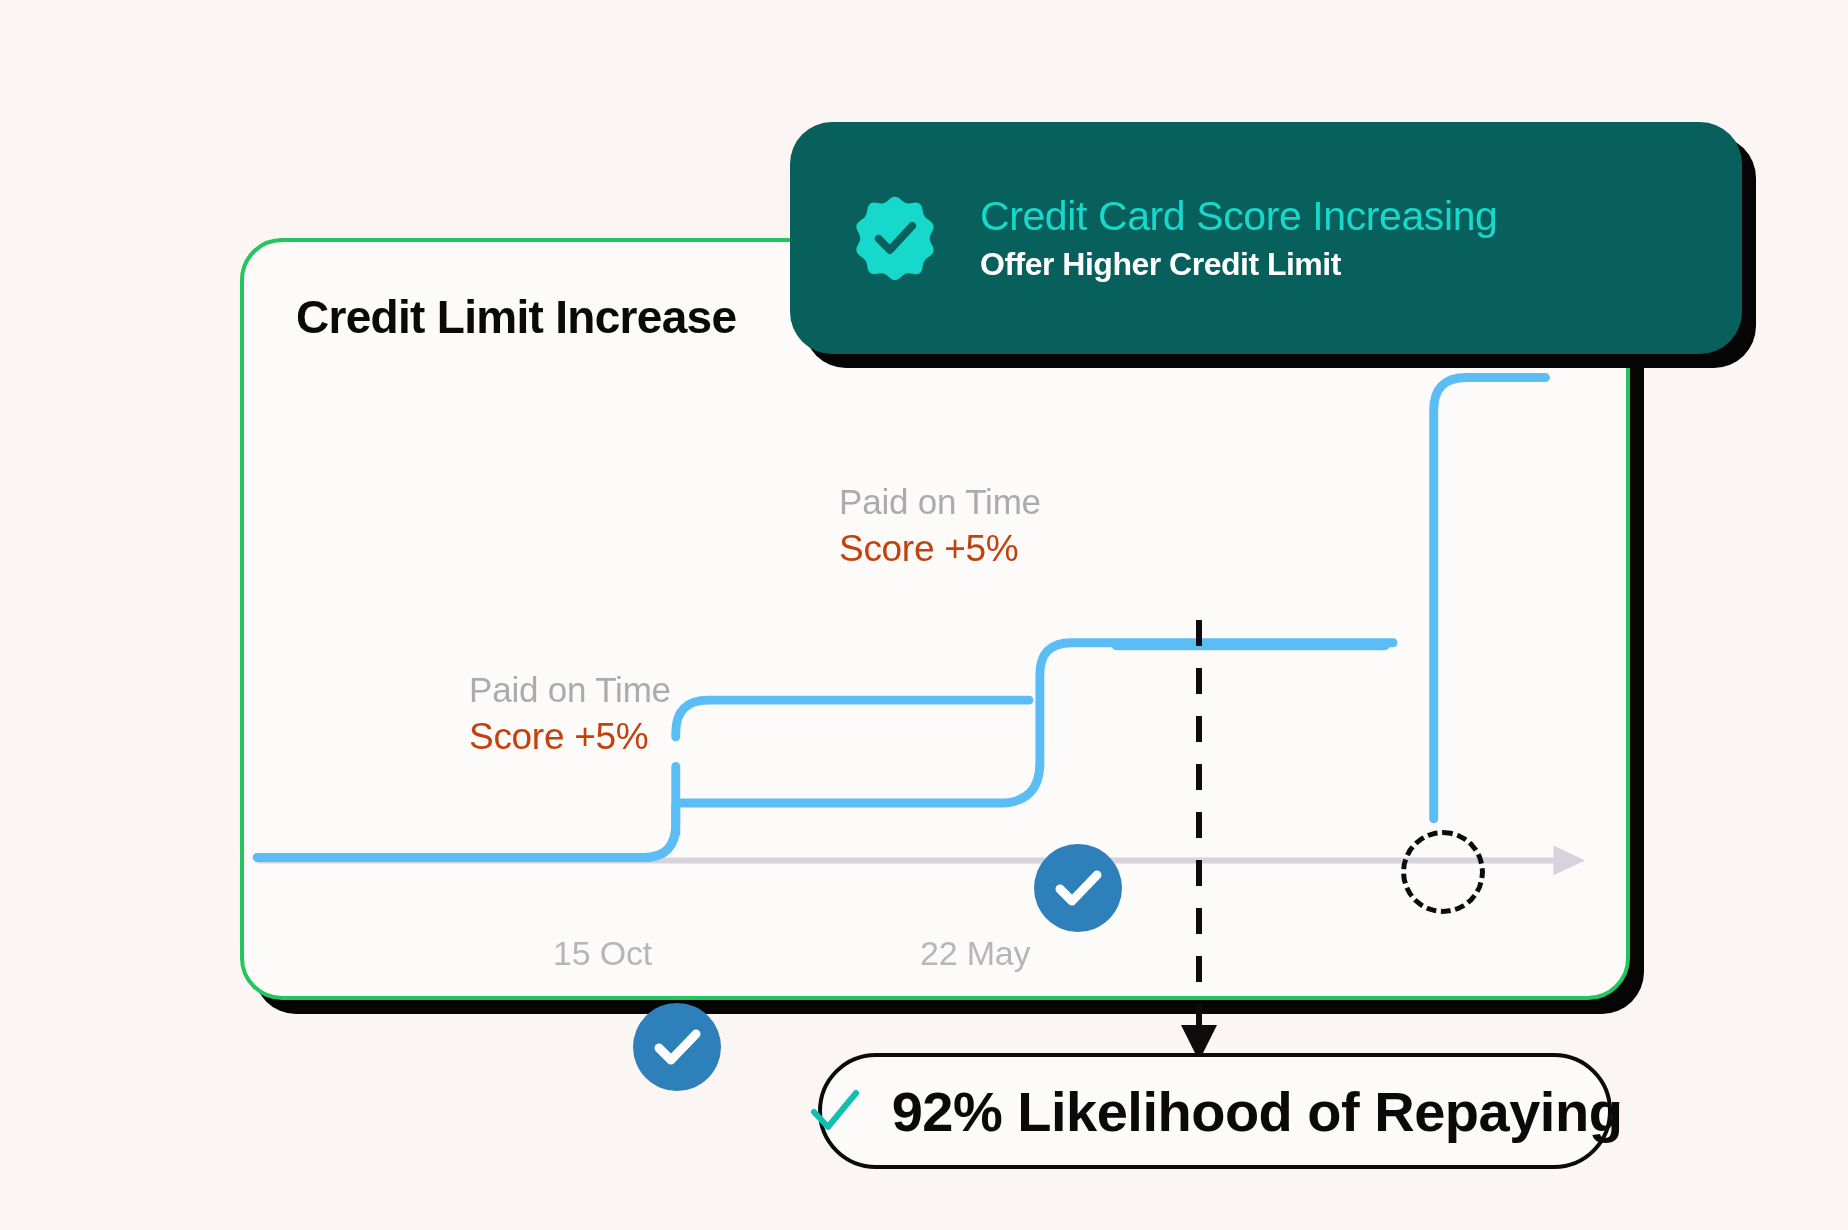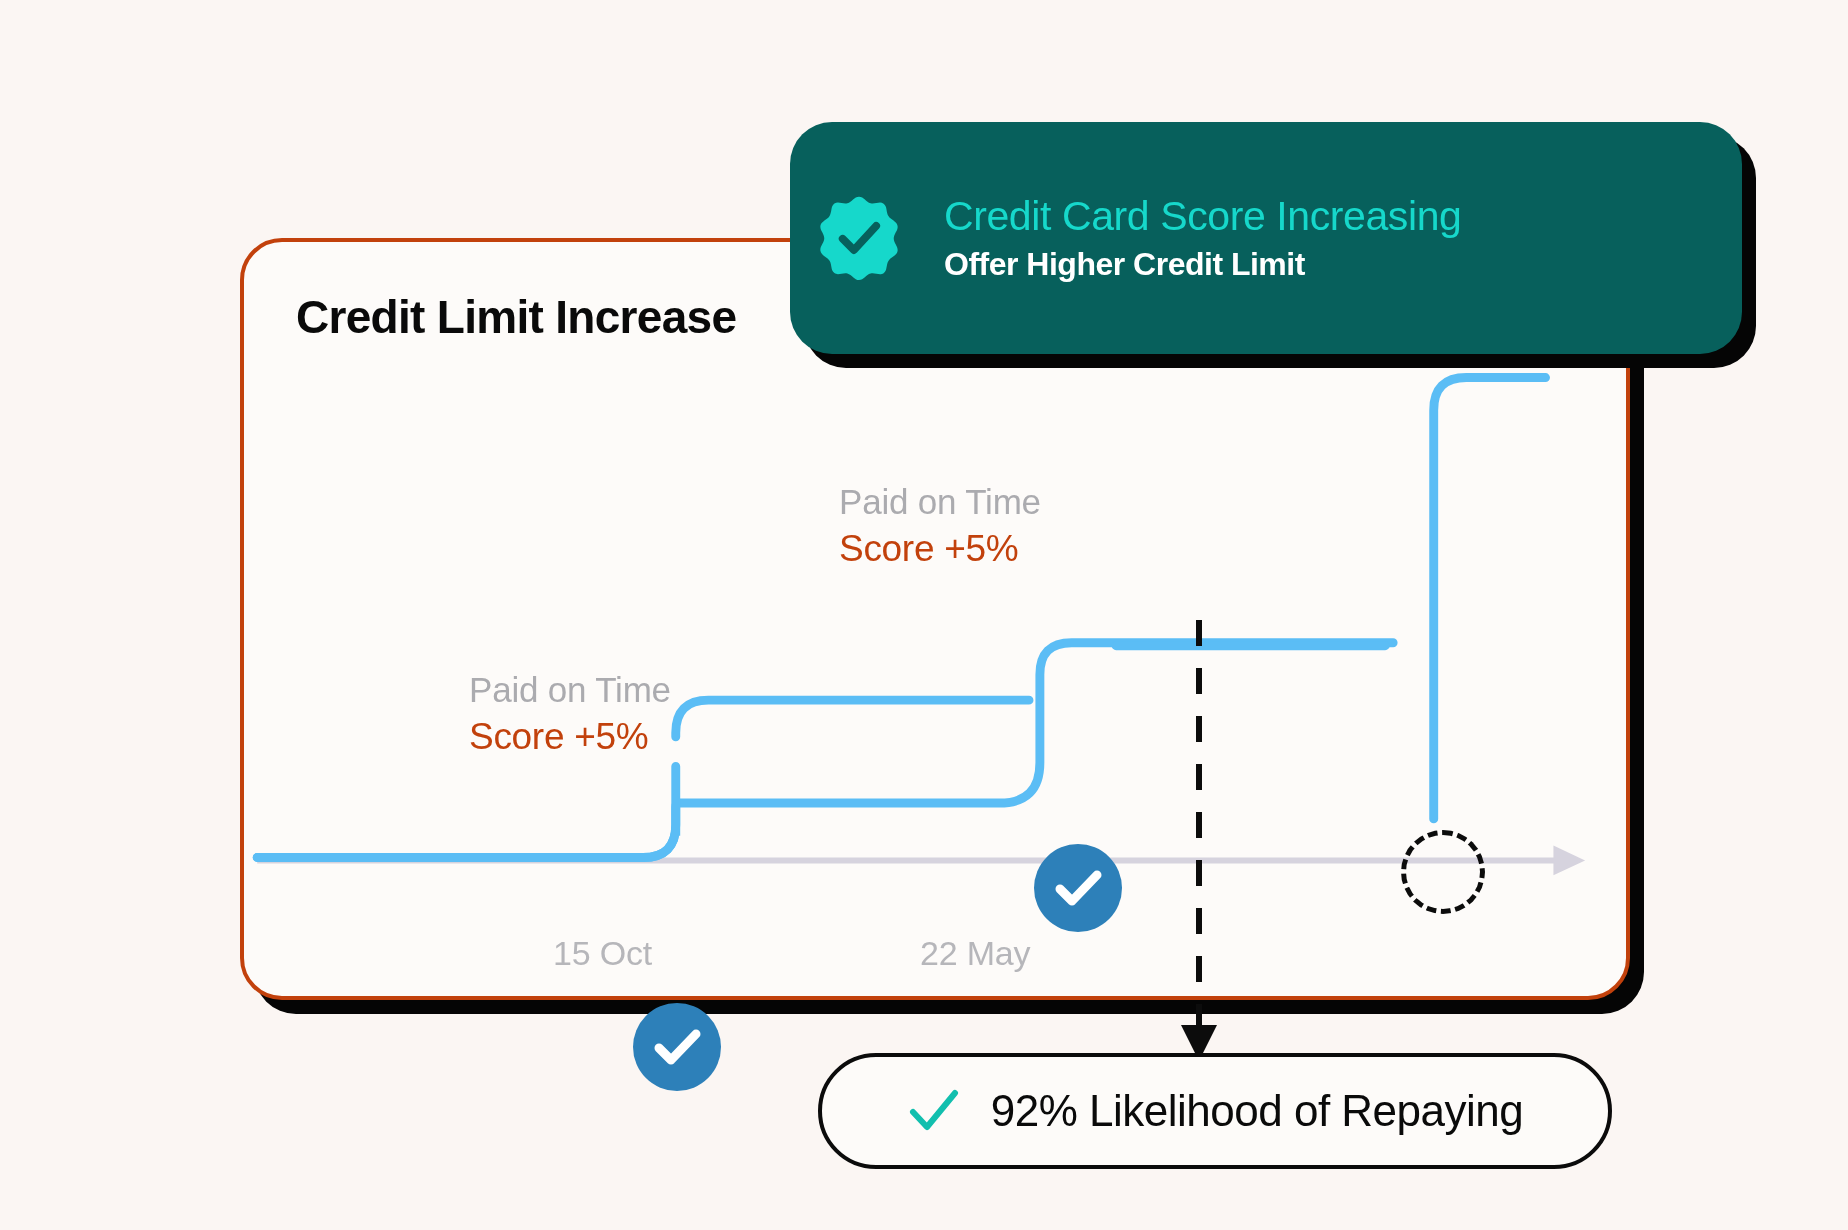--- a/index.html
+++ b/index.html
@@ -17,21 +17,21 @@
   }
 
   
   #timeline-card {
     position: absolute;
     left: 240px;
     top: 238px;
     width: 1390px;
     height: 762px;
     background: #FDFBF9;
-    border: 4px solid #c2410c;
+    border: 4px solid #22c55e;
     border-radius: 42px;
     box-shadow: 14px 14px 0 0 #050505;
     z-index: 5;
   }
 
   #card-title {
     position: absolute;
     left: 52px;
     top: 48px;
     font-size: 46px;
@@ -120,21 +120,21 @@
     left: 790px;
     top: 122px;
     width: 952px;
     height: 232px;
     background: #07605C;
     border-radius: 42px;
     box-shadow: 14px 14px 0 0 #050505;
     z-index: 30;
     display: flex;
     align-items: center;
-    padding-left: 26px;
+    padding-left: 62px;
     gap: 42px;
   }
 
   #verified-badge {
     flex: 0 0 auto;
     width: 86px;
     height: 86px;
     position: relative;
   }
 
@@ -164,22 +164,22 @@
     border: 4px solid #0B0B0B;
     border-radius: 58px;
     z-index: 20;
     display: flex;
     align-items: center;
     justify-content: center;
     gap: 30px;
   }
   #likelihood-check { flex: 0 0 auto; width: 54px; height: 54px; }
   #likelihood-text {
-    font-size: 44px;
-    font-weight: normal;
+    font-size: 56px;
+    font-weight: bold;
     color: #0A0A0A;
     letter-spacing: -0.5px;
     white-space: nowrap;
   }
 
   
   #drop-connector {
     position: absolute;
     left: 1136px;
     top: 620px;

